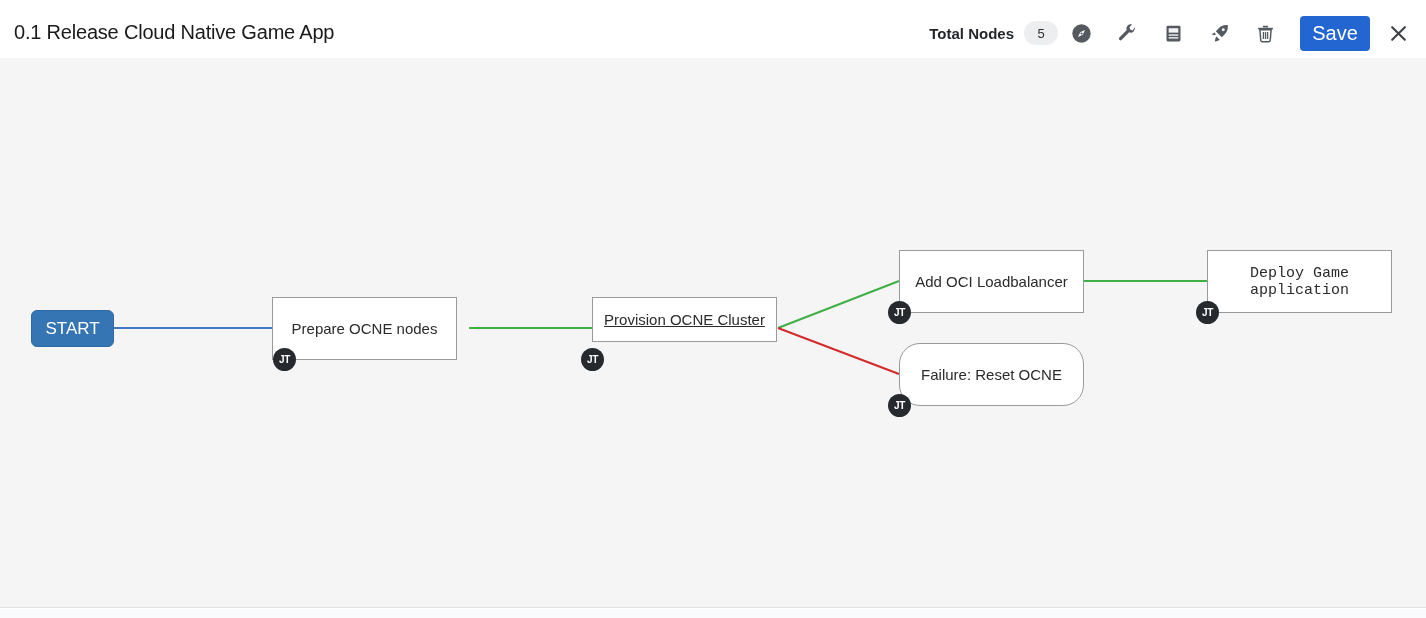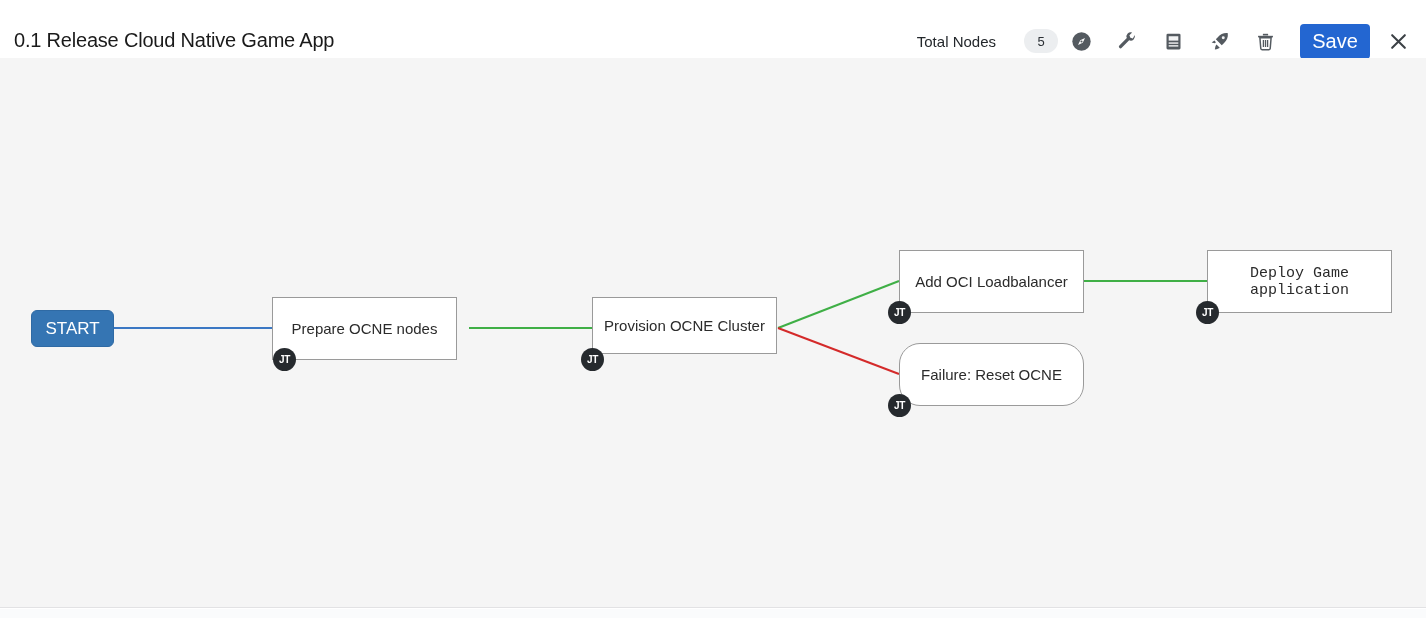--- a/index.html
+++ b/index.html
@@ -16,21 +16,21 @@
   .app {
     position: relative;
     width: 1426px;
     height: 618px;
     box-sizing: border-box;
   }
 
   
   .header {
     position: absolute;
-    left: 0; top: 12px;
+    left: 0; top: 4px;
     width: 1426px;
     height: 58px;
     background: #ffffff;
     border-bottom: 1px solid #9b9b9b;
     box-sizing: border-box;
     display: flex;
     align-items: center;
   }
   .title {
     position: absolute;
@@ -45,22 +45,23 @@
     position: absolute;
     right: 0;
     top: 0;
     height: 58px;
     display: flex;
     align-items: center;
   }
   .nodes-label {
     font-size: 15px;
     color: #23272b;
-    margin-right: 28px;
+    margin-right: 10px;
     white-space: nowrap;
+    font-weight: bold;
   }
   .nodes-badge {
     display: inline-flex;
     align-items: center;
     justify-content: center;
     min-width: 34px;
     height: 24px;
     padding: 0 8px;
     border-radius: 12px;
     background: #eceef0;
@@ -242,21 +243,21 @@
         <line x1="1084" y1="223" x2="1207" y2="223" stroke="#3faf46" stroke-width="2"></line>
       </svg>
 
     <div class="node-start" id="node-START" style="left: 31px; top: 252px; width: 83px; height: 37px;">START</div>
 
     <div id="node-layer">
         <div class="node" id="node-prepare" style="left: 272px; top: 239px; width: 185px; height: 63px;">
           <span>Prepare OCNE nodes</span>
         </div>
         <div class="jt-badge" style="left: 273px; top: 290px;">JT</div>
-        <div class="node" id="node-provision" style="left: 592px; top: 239px; width: 185px; height: 57px;">
+        <div class="node" id="node-provision" style="left: 592px; top: 239px; width: 185px; height: 45px; text-decoration: underline;">
           <span>Provision OCNE Cluster</span>
         </div>
         <div class="jt-badge" style="left: 581px; top: 290px;">JT</div>
         <div class="node" id="node-loadbal" style="left: 899px; top: 192px; width: 185px; height: 63px;">
           <span>Add OCI Loadbalancer</span>
         </div>
         <div class="jt-badge" style="left: 888px; top: 243px;">JT</div>
         <div class="node" id="node-failure" style="left: 899px; top: 285px; width: 185px; height: 63px; border-radius: 21px;">
           <span>Failure: Reset OCNE</span>
         </div>

